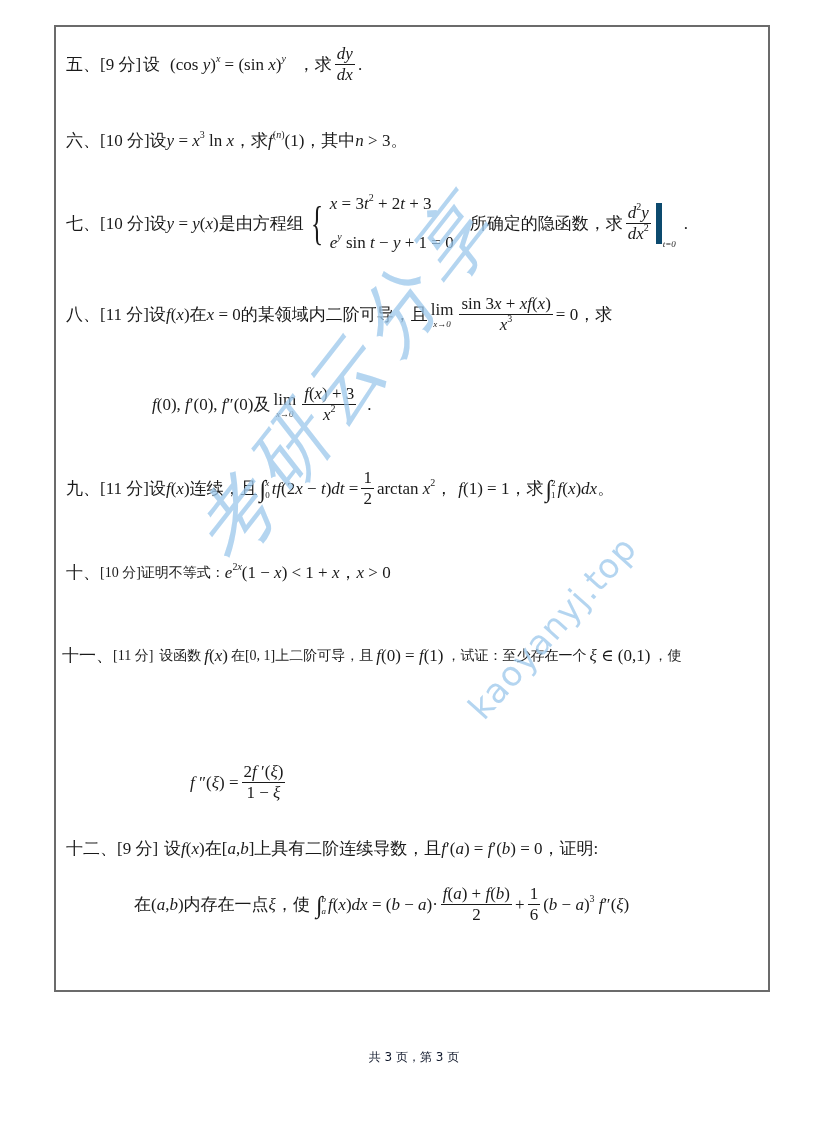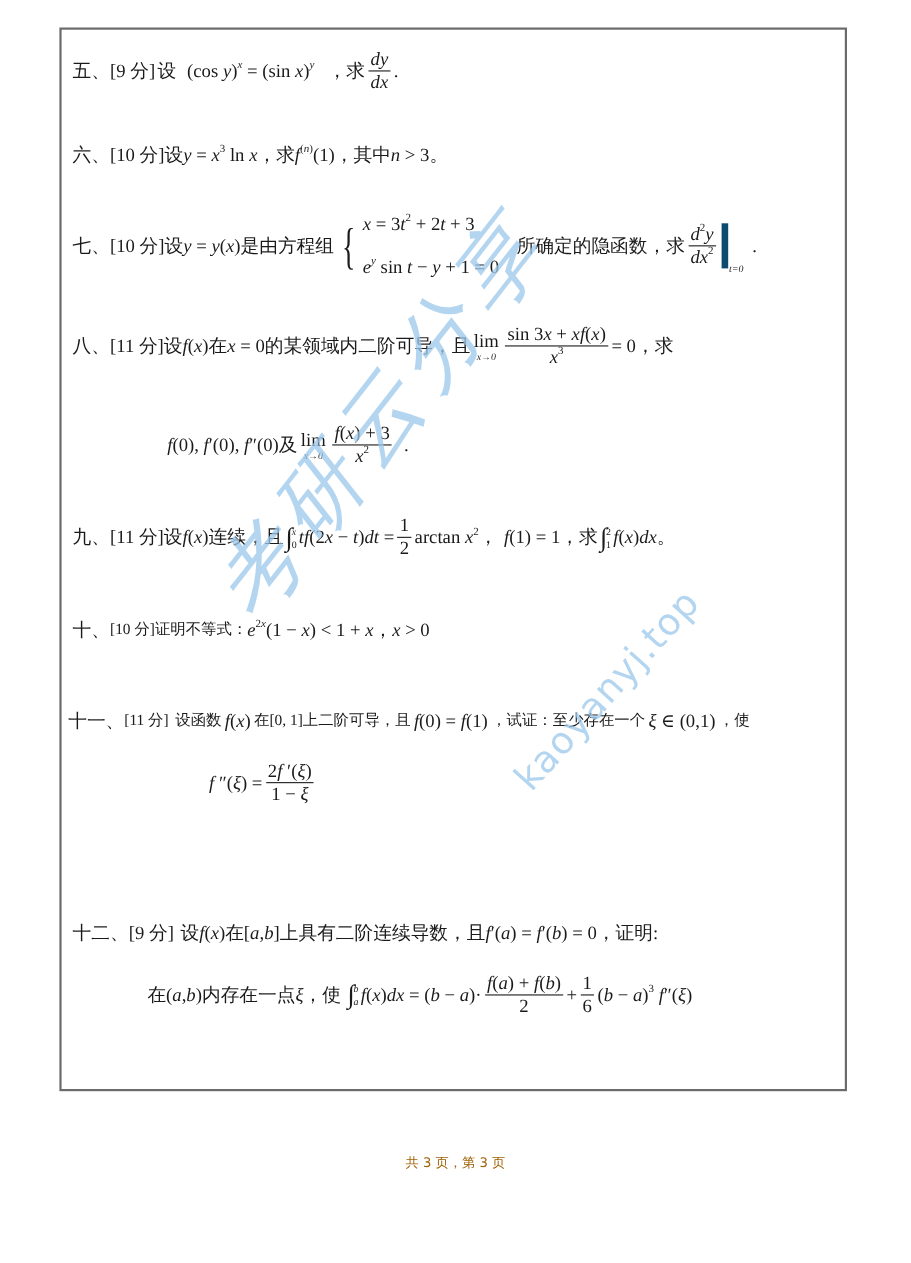--- a/index.html
+++ b/index.html
@@ -25,21 +25,21 @@
   .lim { display: inline-flex; flex-direction: column; align-items: center; margin: 0 3px; vertical-align: middle; }
   .lim .lw { line-height: 18px; }
   .lim .ls { font-size: 9px; font-style: italic; line-height: 10px; }
   .int { display: inline-flex; align-items: center; margin: 0 2px; }
   .int .sign { font-size: 24px; line-height: 24px; font-style: italic; }
   .int .bounds { display: inline-flex; flex-direction: column; font-size: 9px; line-height: 12px; margin-left: -1px; }
   .brace { font-size: 46px; line-height: 46px; font-weight: 100; margin: 0 2px; transform: scaleX(0.55); display: inline-block; }
   .sys { display: inline-flex; flex-direction: column; line-height: 24px; gap: 15px; }
   .evalbar { display: inline-flex; align-items: flex-end; border-right: 6px solid #0c4a6e; padding-right: 2px; }
   .evalsub { font-size: 9px; font-style: italic; align-self: flex-end; margin-left: 1px; }
-  .footer { position: absolute; top: 1049px; left: 0; width: 828px; text-align: center; font-size: 12px; color: #a16207; font-family: "DejaVu Sans", sans-serif; }
+  .footer { position: absolute; top: 1049px; left: 0; width: 828px; text-align: center; font-size: 12px; color: #0f172a; font-family: "DejaVu Sans", sans-serif; }
   .wm { position: absolute; color: #9cc8ec; opacity: 0.75; pointer-events: none; font-family: "DejaVu Sans", sans-serif; }
   .wm-cn { left: 170px; top: 520px; font-size: 78px; transform: rotate(-52deg); transform-origin: left top; letter-spacing: 10px; font-style: italic; }
   .wm-en { left: 460px; top: 700px; font-size: 34px; transform: rotate(-48deg); transform-origin: left top; letter-spacing: 1px; }
   .small { font-size: 14px; }
 </style>
 </head>
 <body>
 
 <div class="page-frame"></div>
 
@@ -169,21 +169,21 @@
   <span>十一、</span>
   <span class="small" style="margin-right:6px;">[11 分]</span>
   <span class="small">设函数</span>
   <span style="margin:0 3px;"><span class="m">f</span>(<span class="m">x</span>)</span>
   <span class="small">在[0, 1]上二阶可导，且</span>
   <span style="margin:0 3px;"><span class="m">f</span>(0) = <span class="m">f</span>(1)</span>
   <span class="small">，试证：至少存在一个</span>
   <span style="margin:0 3px;"><span class="m">ξ</span> ∈ (0,1)</span>
   <span class="small">，使</span>
 </div>
-<div class="q" style="left:190px; top:691px;">
+<div class="q" style="left:190px; top:762px;">
   <span><span class="m">f</span> ″(<span class="m">ξ</span>) =</span>
   <span class="frac">
       <span class="num">2<span class="m">f</span> ′(<span class="m">ξ</span>)</span>
       <span class="den">1 − <span class="m">ξ</span></span>
     </span>
 </div>
 
 <div class="q" style="left:66px; top:838px;">
   <span>十二、</span>
   <span style="margin-right:6px;">[9 分]</span>

